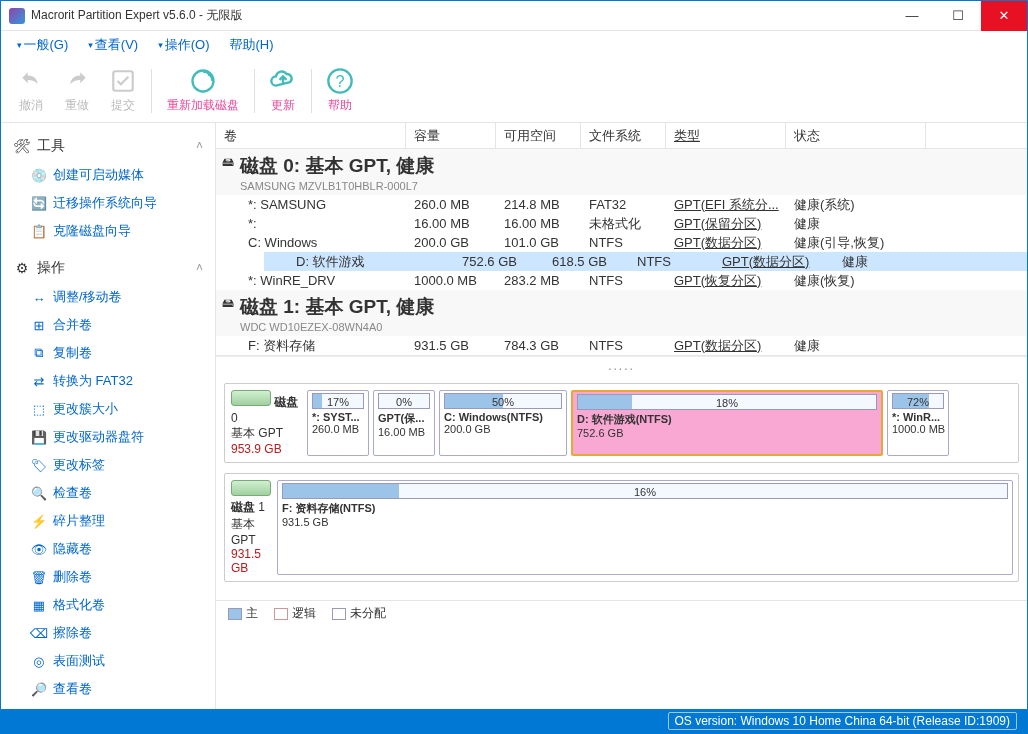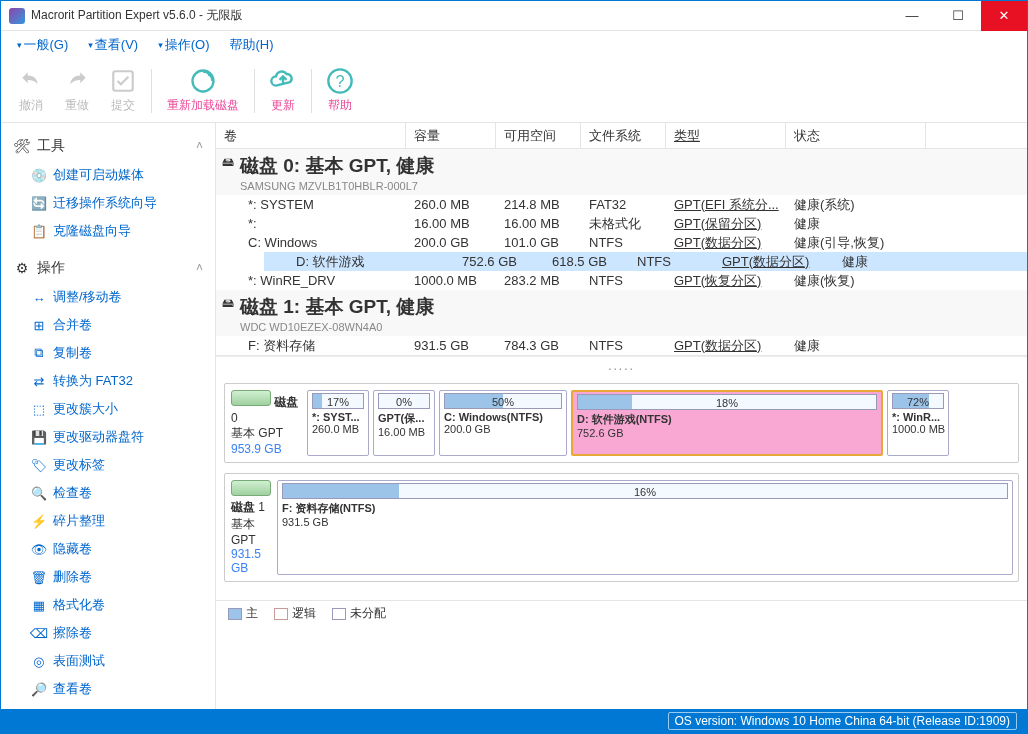--- a/index.html
+++ b/index.html
@@ -64,21 +64,21 @@
 
 .dots-row { text-align: center; padding: 2px 0; color: #888; letter-spacing: 2px; border-top: 1px solid #eee; }
 
 
 .diskmaps { padding: 8px; }
 .diskmap { border: 1px solid #ccc; padding: 6px; margin-bottom: 10px; display: flex; gap: 6px; border-radius: 2px; }
 .dm-label { width: 70px; font-size: 12px; }
 .dm-label .dm-ico { width: 40px; height: 16px; background: linear-gradient(#d0f0d0,#a0d0a0); border: 1px solid #7a7; border-radius: 3px; display: inline-block; }
 .dm-label .dm-num { font-size: 12px; }
 .dm-label .dm-type { color: #333; }
-.dm-label .dm-size { color: #3b82f6; }
+.dm-label .dm-size { color: #b91c1c; }
 .dm-parts { flex: 1; display: flex; gap: 4px; }
 .dm-part { border: 1px solid #aac; border-radius: 2px; padding: 2px 4px; font-size: 11px; position: relative; overflow: hidden; }
 .dm-part.selected { border: 2px solid #e8a838; background: #f9a8d4; }
 .dm-bar { height: 16px; border: 1px solid #99b; background: #f4f8ff; position: relative; margin-bottom: 2px; }
 .dm-bar-fill { height: 100%; background: #9cc4e8; }
 .dm-bar-pct { position: absolute; top: 0; left: 0; right: 0; text-align: center; font-size: 11px; line-height: 16px; }
 .dm-pname { font-weight: bold; white-space: nowrap; overflow: hidden; text-overflow: ellipsis; }
 .dm-psize { white-space: nowrap; }
 
 
@@ -292,21 +292,21 @@
           <div class="th c-vol">卷</div>
           <div class="th c-cap">容量</div>
           <div class="th c-free">可用空间</div>
           <div class="th c-fs">文件系统</div>
           <div class="th c-type">类型</div>
           <div class="th c-stat">状态</div>
         </div>
         <div id="table-body">
             <div class="disk-hdr"><span class="disk-ico">🖴</span><span class="dname">磁盘  0: 基本 GPT, 健康</span><br><span class="dmodel">SAMSUNG MZVLB1T0HBLR-000L7</span></div>
             <div class="trow">
-              <div class="td c-vol">*: SYSTEM</div>
+              <div class="td c-vol">*: SAMSUNG</div>
               <div class="td c-cap">260.0 MB</div>
               <div class="td c-free">214.8 MB</div>
               <div class="td c-fs">FAT32</div>
               <div class="td c-type">GPT(EFI 系统分...</div>
               <div class="td c-stat">健康(系统)</div>
             </div>
             <div class="trow">
               <div class="td c-vol">*:</div>
               <div class="td c-cap">16.00 MB</div>
               <div class="td c-free">16.00 MB</div>

